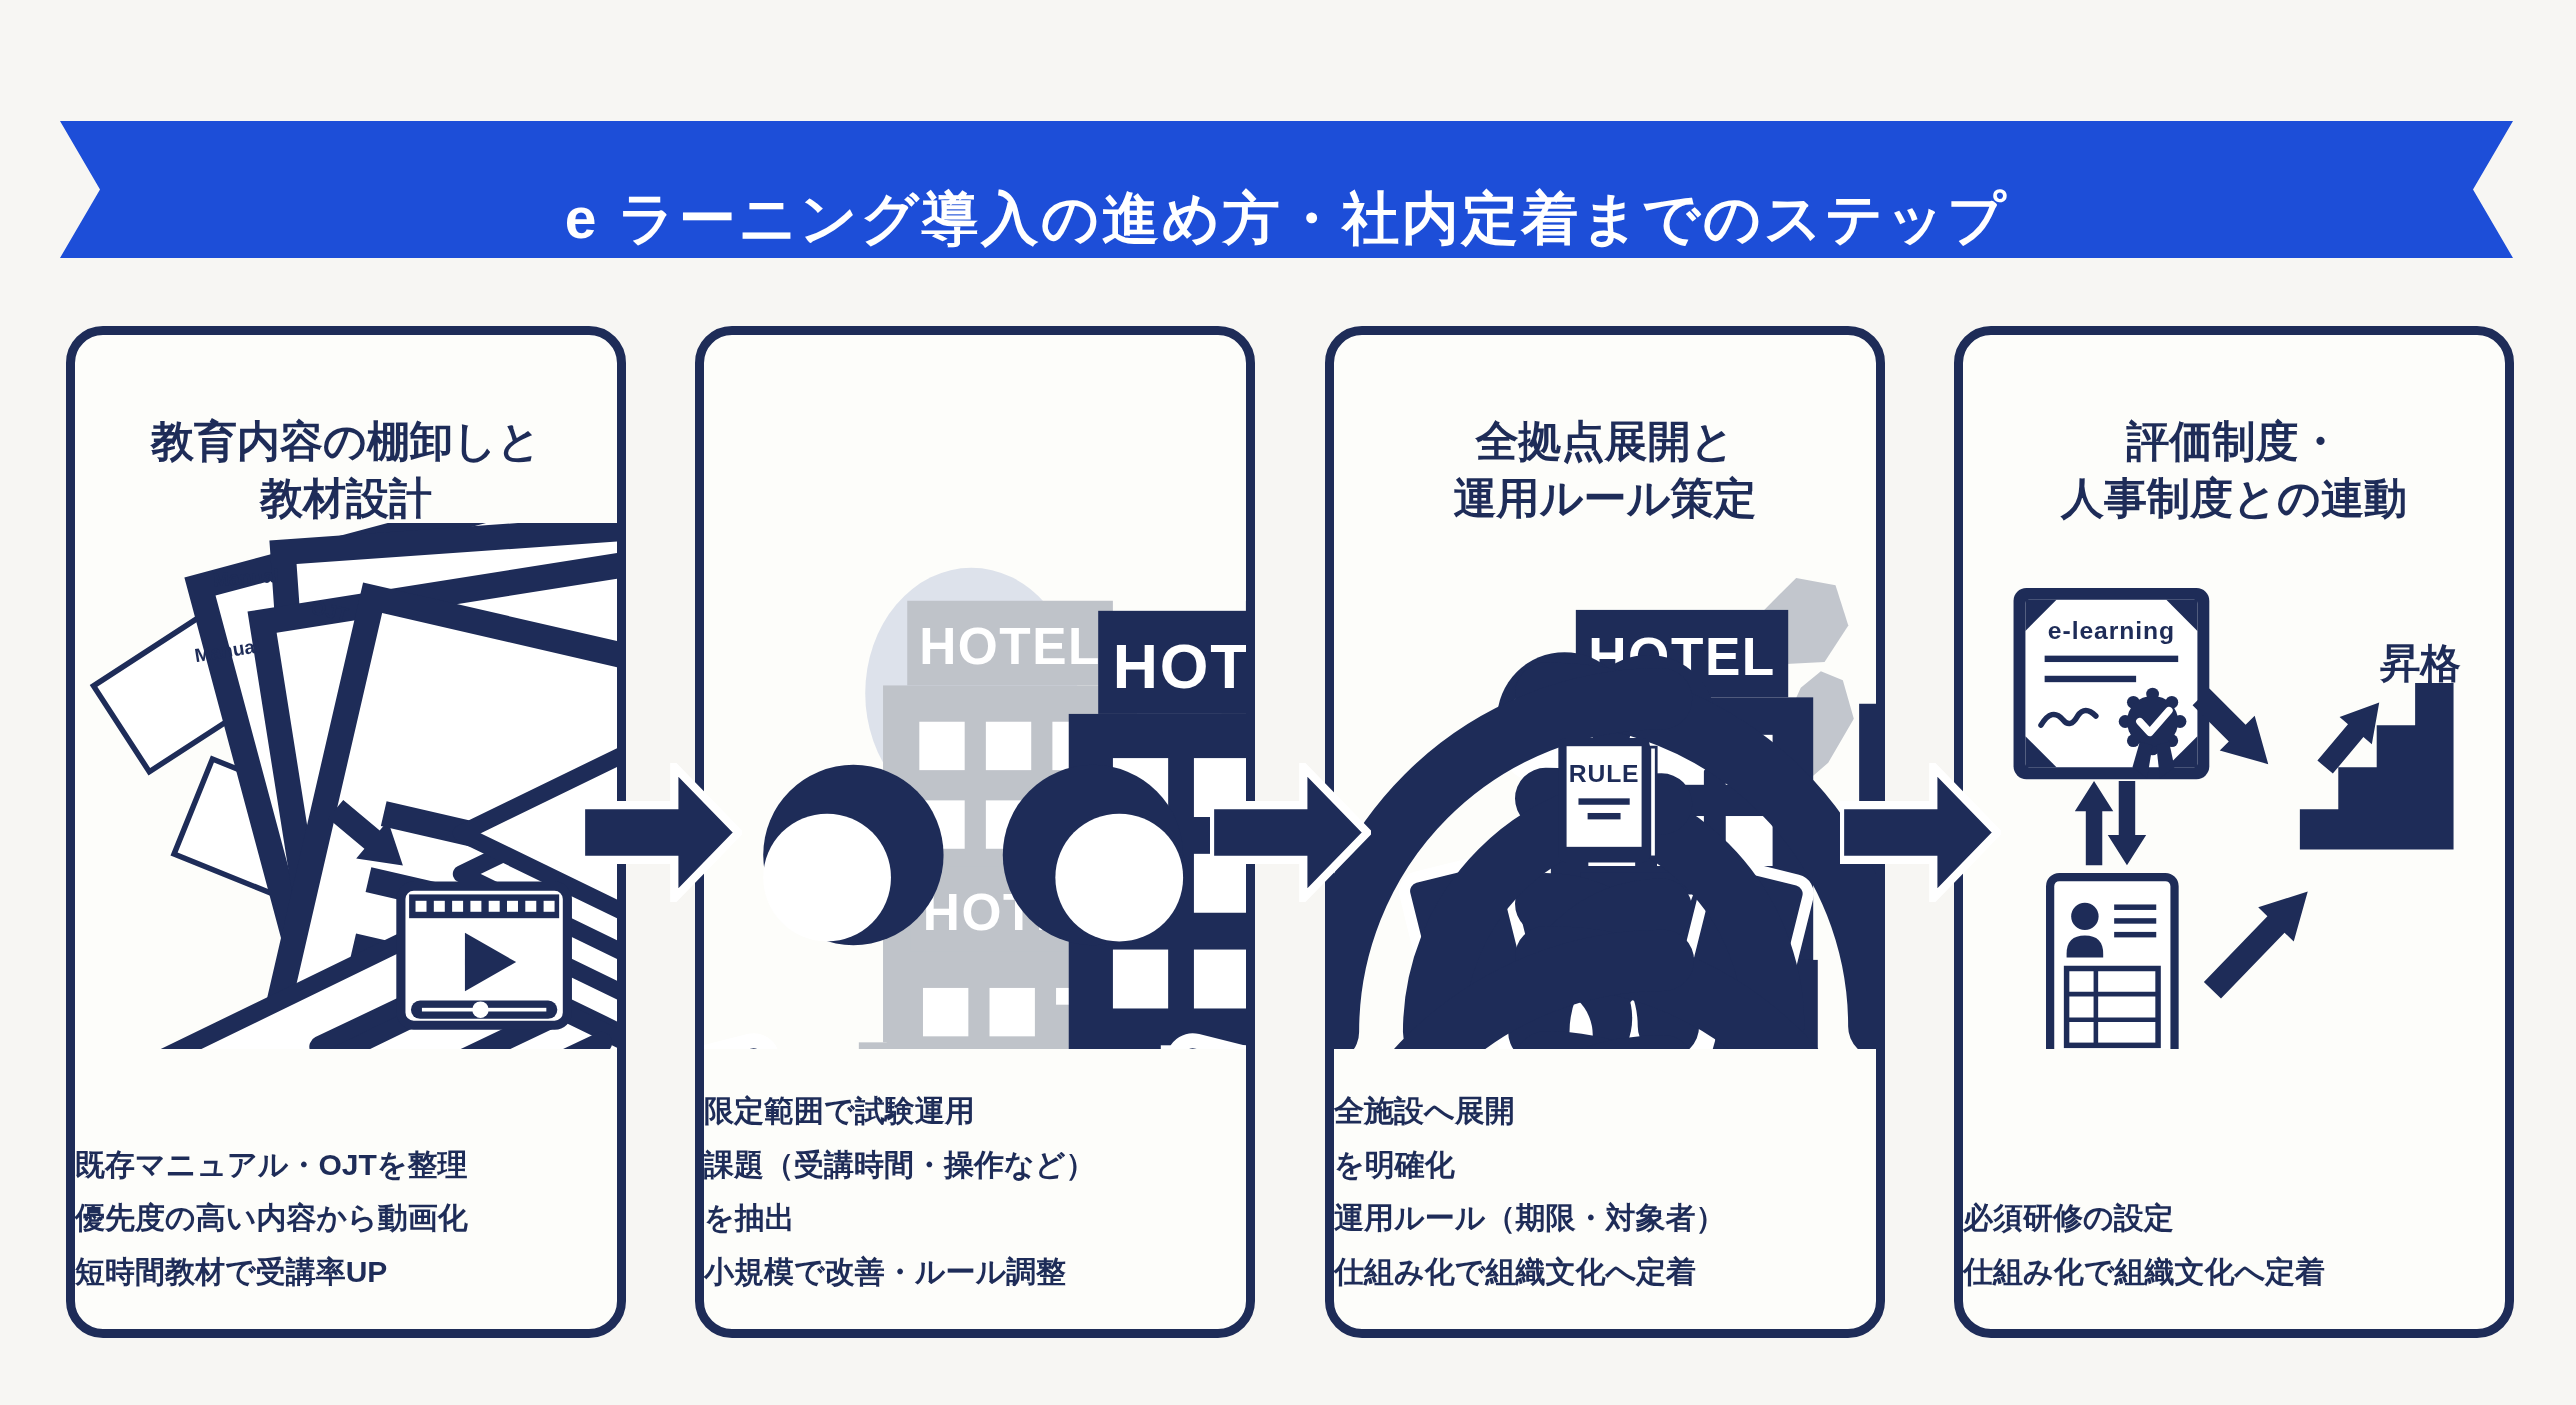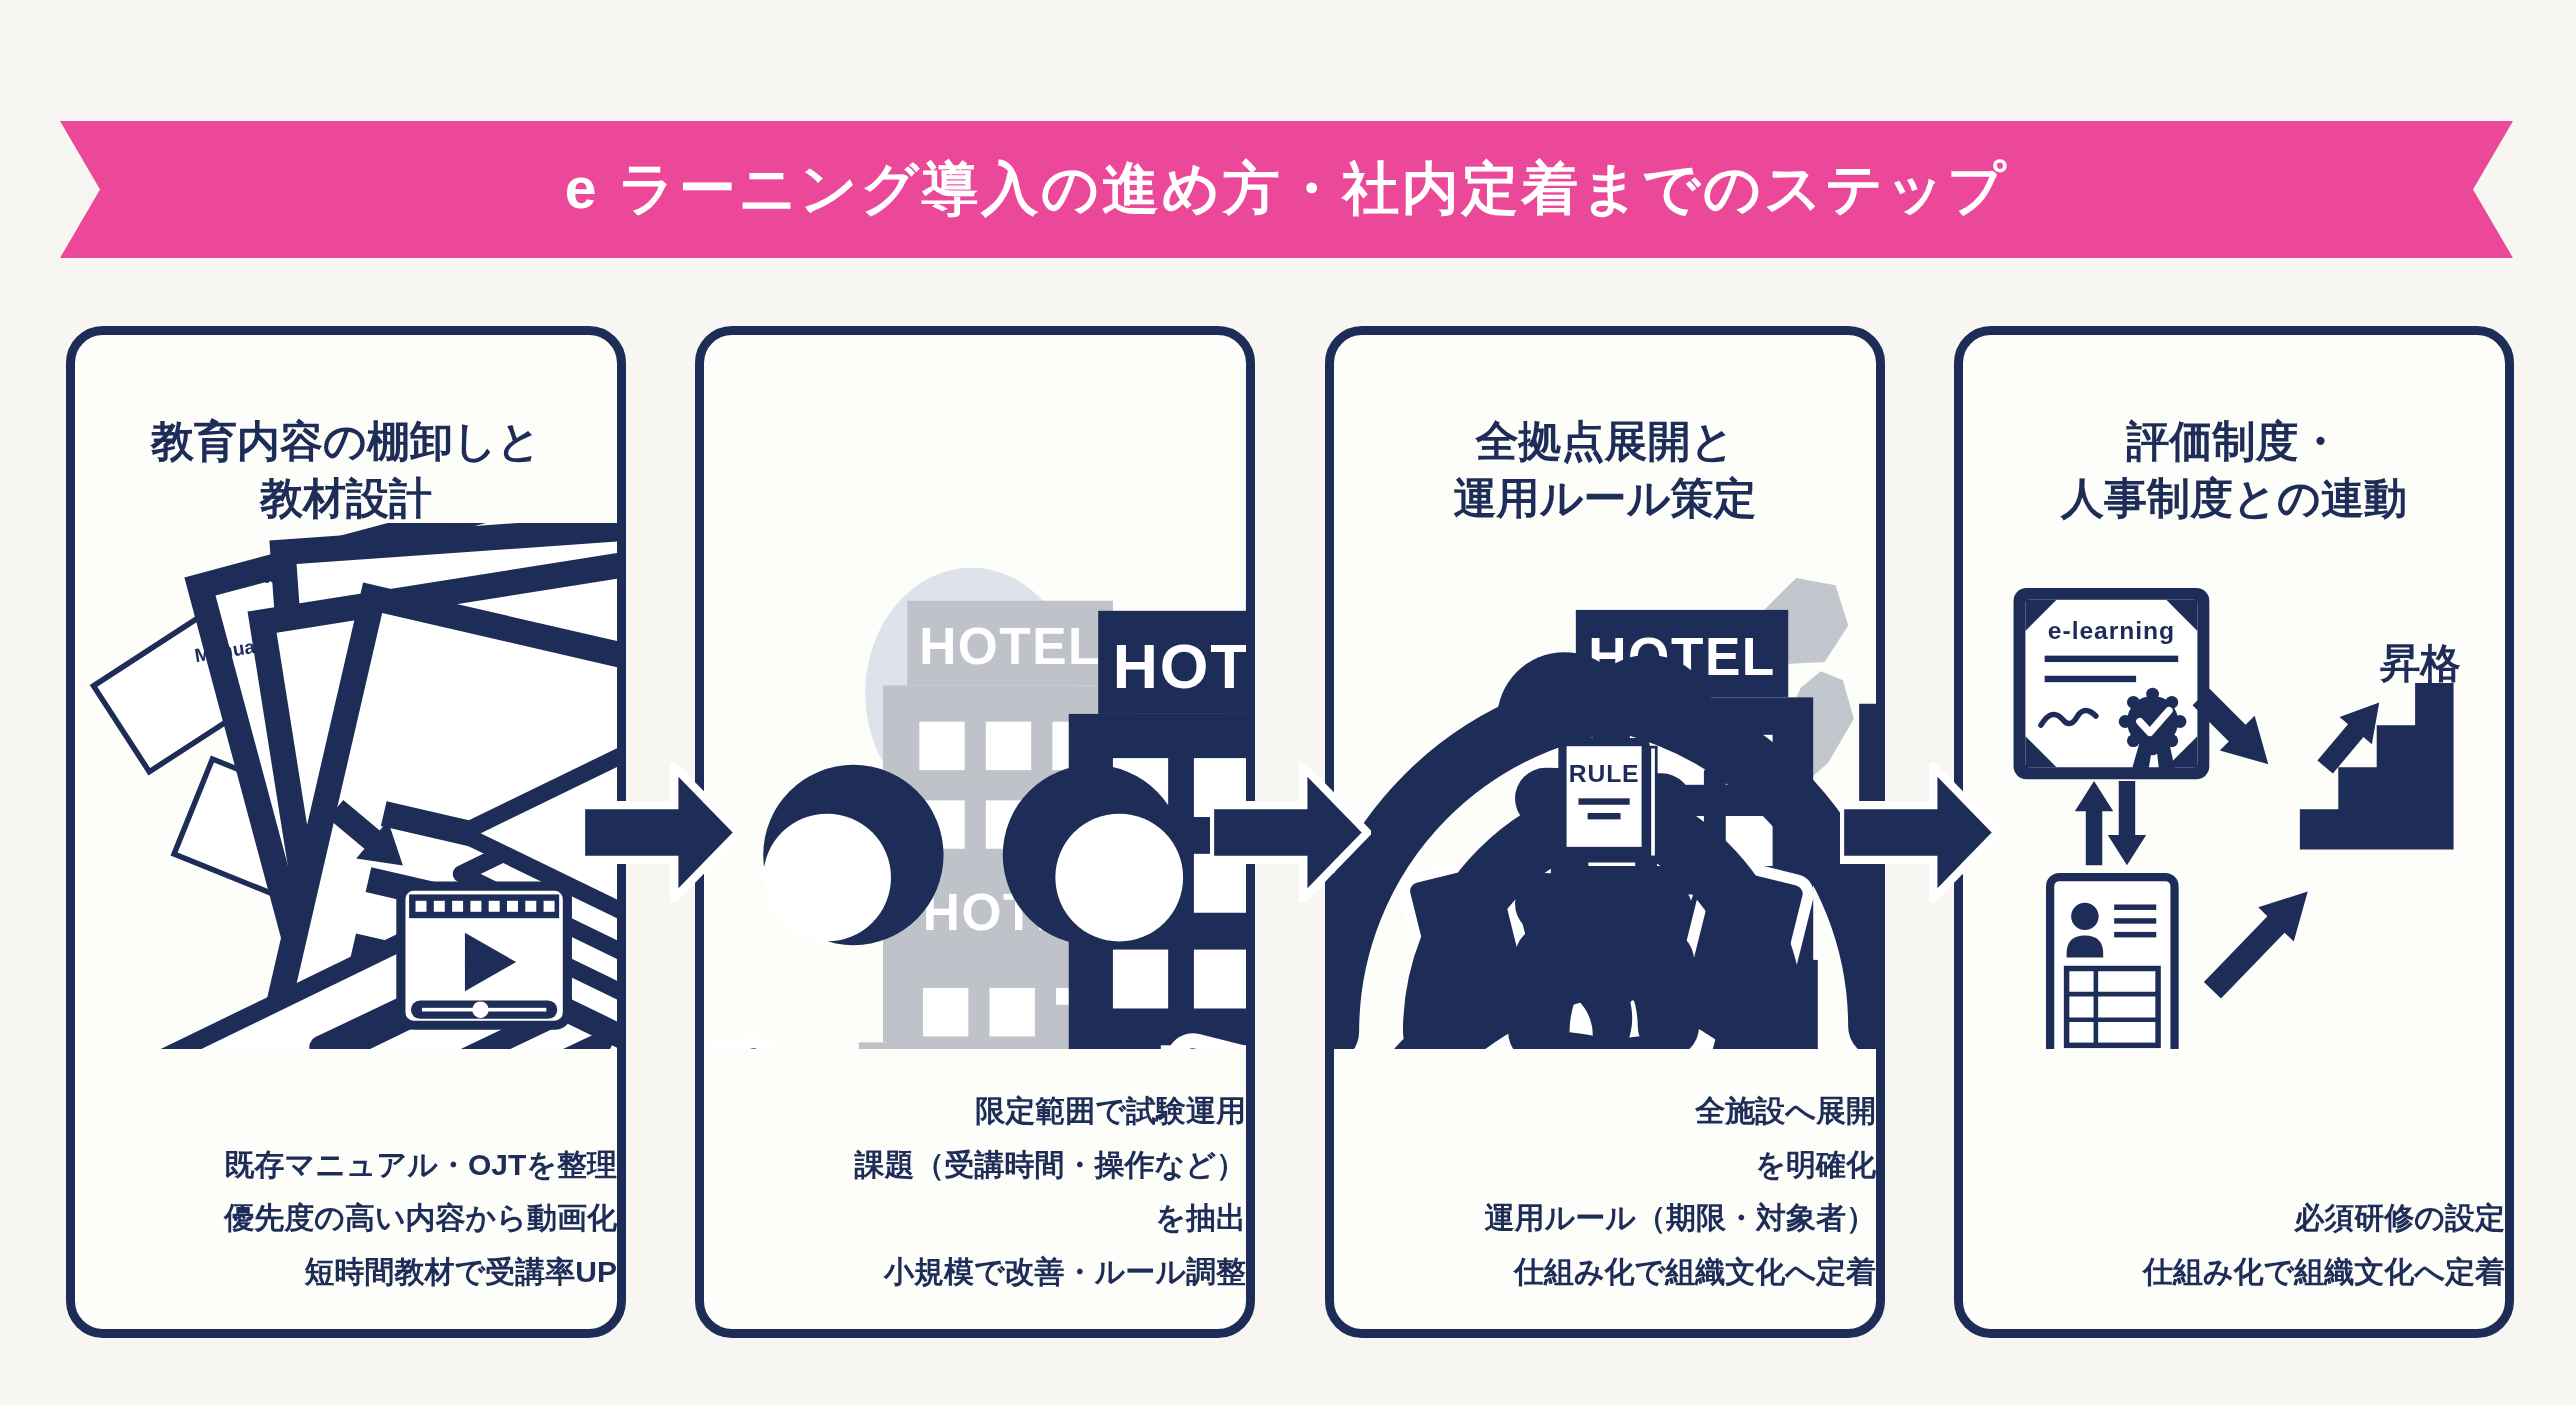--- a/index.html
+++ b/index.html
@@ -4,41 +4,41 @@
 <style>
   html,body{margin:0;padding:0;background:#f7f6f3;}
   .canvas{
     position:relative;width:2576px;height:1405px;overflow:hidden;
     background:#f7f6f3;
     font-family:"Liberation Sans","DejaVu Sans",sans-serif;
   }
   
   .banner{
     position:absolute;left:60px;top:121px;width:2453px;height:137px;
-    background:#ec4899;
+    background:#1d4ed8;
     clip-path:polygon(0 0,100% 0,calc(100% - 40px) 50%,100% 100%,0 100%,40px 50%);
-    display:flex;align-items:center;justify-content:center;
+    display:flex;align-items:flex-end;justify-content:center;
     filter:drop-shadow(0 3.7px 3.7px rgba(20,30,60,.28));
   }
   .banner-title{color:#ffffff;font-size:57px;font-weight:800;letter-spacing:2.7px;white-space:nowrap;}
   
   .panel{
     position:absolute;top:326px;width:560px;height:1012px;
     background:#fdfdfa;border:9.1px solid #1e2c58;border-radius:37px;
     box-sizing:border-box;
   }
   .p1{left:66px}.p2{left:695px}.p3{left:1325px}.p4{left:1954px}
   .panel-title{
     position:absolute;top:38px;left:0;right:0;text-align:center;
     color:#1e2c58;font-weight:800;font-size:43px;line-height:1.32;margin-top:40px;
   }
   .panel-title .sub{font-size:32px;margin-top:7.3px;letter-spacing:-0.9px;}
   .art{position:absolute;left:0;top:188px;width:542px;height:526px;color:#1e2c58;}
   .bullets{
-    position:absolute;left:0;right:0;bottom:31px;text-align:right;
+    position:absolute;left:0;right:0;bottom:31px;text-align:left;
     color:#1e2c58;font-size:30px;font-weight:700;line-height:1.78;
   }
   
   .flow{position:absolute;top:763px;width:161px;height:139px;}
   .f1{left:581px}.f2{left:1210px}.f3{left:1840px}
   
   .inkf{fill:currentColor;}
   .sheet{fill:#ffffff;stroke:currentColor;stroke-width:6;}
   .stk{fill:#ffffff;stroke:currentColor;stroke-width:5;stroke-linejoin:round;}
   .svgtxt{font-family:"Liberation Sans","DejaVu Sans",sans-serif;font-weight:800;}

